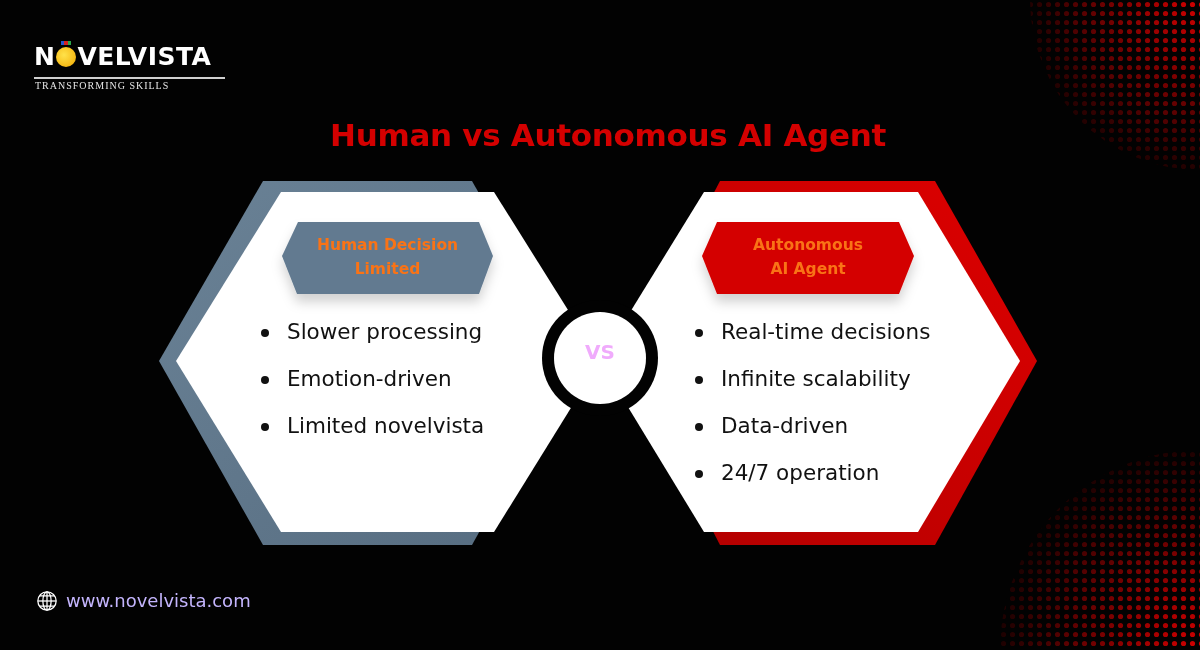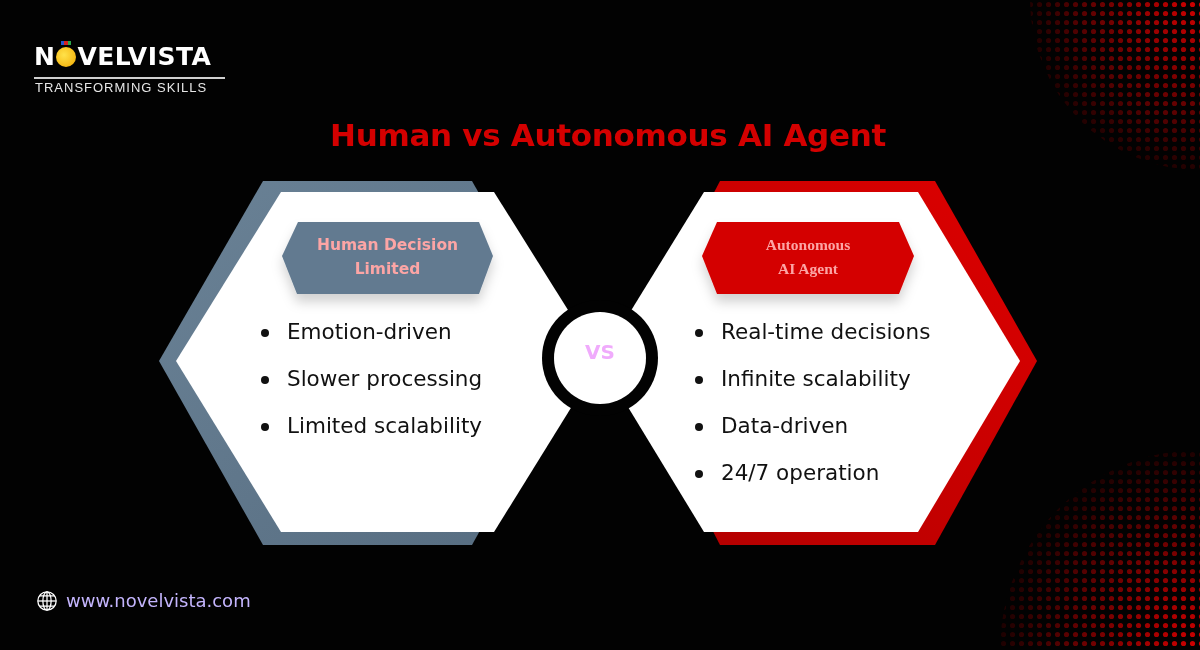--- a/index.html
+++ b/index.html
@@ -1,23 +1,23 @@
 <!DOCTYPE html>
 <html><head>
 <meta charset="utf-8">
 <style>
   html, body { margin:0; padding:0; }
   body { width:1200px; height:650px; background:#020202; position:relative; overflow:hidden; font-family:"DejaVu Sans", sans-serif; }
   .abs { position:absolute; }
   #canvas { position:absolute; left:0; top:0; }
   .logo-main { left:34px; top:44px; font-family:"DejaVu Sans", sans-serif; font-weight:bold; font-size:25px; letter-spacing:0.5px; color:#ffffff; line-height:1; white-space:nowrap;text-align:center; }
   .logo-rule { left:34px; top:77px; width:191px; height:2px; background:#cfcfcf; }
-  .logo-sub { left:35px; top:80px; font-size:13px; color:#e6e6e6; letter-spacing:1px; white-space:nowrap; font-family:Liberation Sans, sans-serif; }
+  .logo-sub { left:35px; top:80px; font-size:10px; color:#e6e6e6; letter-spacing:1px; white-space:nowrap; font-family:Liberation Serif, serif; }
   .title { left:0; width:1200px; top:117px; text-align:center; color:#d40000; font-weight:bold; font-size:31px; font-family:"DejaVu Sans", sans-serif; letter-spacing:-0.3px;padding-left:8px; }
-  .badge-text { text-align:center; font-weight:bold; font-size:15.5px; line-height:24px; color:#fca5a5; font-family:"DejaVu Sans", sans-serif; }
+  .badge-text { text-align:center; font-weight:bold; font-size:15.5px; line-height:24px; color:#f97316; font-family:"DejaVu Sans", sans-serif; }
   .list { list-style:none; margin:0; padding:0; }
   .list li { position:relative; font-size:21.5px; color:#111111; height:47px; line-height:28px; padding-left:26px; white-space:nowrap; font-family:"DejaVu Sans", sans-serif; }
   .list li .dot { position:absolute; left:0; top:11px; width:8px; height:8px; border-radius:50%; background:#111; }
   .vs { left:560px; top:340px; width:80px; text-align:center; font-weight:bold; font-size:20px; color:#f0abfc; font-family:"DejaVu Sans", sans-serif; }
   .url { left:66px; top:590px; color:#c4b5fd; font-size:18px; font-family:"DejaVu Sans", sans-serif; white-space:nowrap; }
   .globe { left:36px; top:590px; width:22px; height:22px; }
 </style>
 </head>
 <body>
 
@@ -86,29 +86,29 @@
 <div class="abs logo-rule"></div>
 <div class="abs logo-sub">TRANSFORMING SKILLS</div>
 
 <div class="abs title">Human vs Autonomous AI Agent</div>
 
 <div class="abs badge-text" style="left:282px; top:233px; width:211px;">
   <div>Human Decision</div>
   <div>Limited</div>
 </div>
 
-<div class="abs badge-text" style="left:702px; top:233px; width:212px;font-family:Liberation Serif, serif;">
+<div class="abs badge-text" style="left:702px; top:233px; width:212px;">
   <div>Autonomous</div>
   <div>AI Agent</div>
 </div>
 
 <ul class="abs list" style="left:261px; top:318px;">
+  <li><span class="dot"></span><span>Slower processing</span></li>
   <li><span class="dot"></span><span>Emotion-driven</span></li>
-  <li><span class="dot"></span><span>Slower processing</span></li>
-  <li><span class="dot"></span><span>Limited scalability</span></li>
+  <li><span class="dot"></span><span>Limited novelvista</span></li>
 </ul>
 
 <ul class="abs list" style="left:695px; top:318px;">
   <li><span class="dot"></span><span>Real-time decisions</span></li>
   <li><span class="dot"></span><span>Infinite scalability</span></li>
   <li><span class="dot"></span><span>Data-driven</span></li>
   <li><span class="dot"></span><span>24/7 operation</span></li>
 </ul>
 
 <div class="abs vs">VS</div>

